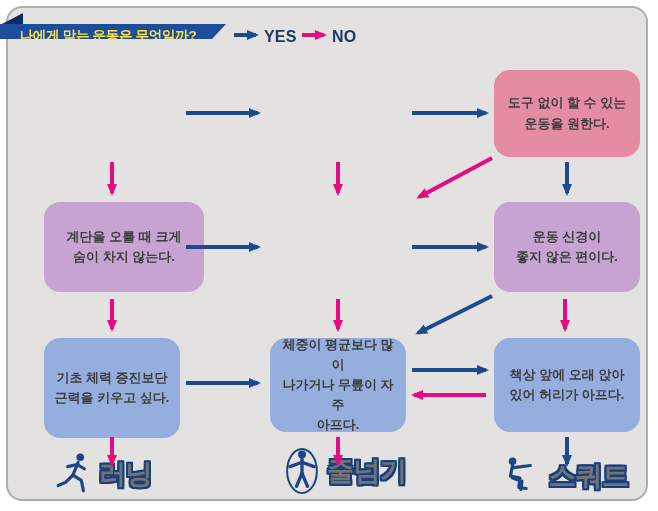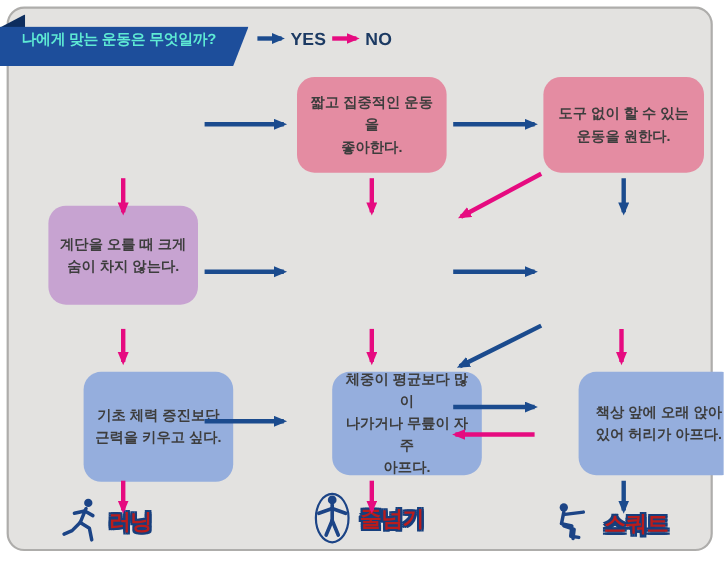--- a/index.html
+++ b/index.html
@@ -12,46 +12,46 @@
     position:absolute;left:6px;top:6px;width:642px;height:495px;
     background:#e3e2e0;border:2px solid #aeadab;border-radius:16px;
     box-sizing:border-box;z-index:1;
   }
   .ribbon-fold{
     position:absolute;left:0;top:13px;width:23px;height:13px;
     background:#0d2d5e;clip-path:polygon(0 92%,100% 0,100% 100%,0 100%);
     z-index:3;
   }
   .ribbon{
-    position:absolute;left:0;top:24px;width:226px;height:36px;
-    background:var(--ribbon,#1d4e9b);color:#5eead4;
+    position:absolute;left:0;top:24px;width:226px;height:15px;
+    background:var(--ribbon,#1d4e9b);color:#fde047;
     font-size:13.5px;font-weight:bold;line-height:23px;text-align:center;
     padding-right:10px;box-sizing:border-box;
     clip-path:polygon(0 0,100% 0,calc(100% - 14px) 100%,0 100%);
     z-index:3;letter-spacing:-0.3px;
   }
   .legend-label{
     position:absolute;top:28px;font-size:16px;font-weight:bold;
     color:#1c3a63;z-index:3;letter-spacing:0.2px;
   }
   .qbox{
     position:absolute;border-radius:16px;z-index:2;
     display:flex;align-items:center;justify-content:center;
     text-align:center;color:#3d3d3d;font-size:13px;font-weight:600;
     line-height:1.55;box-sizing:border-box;padding:6px;
   }
   .qbox span{white-space:pre-line;}
   .row1{background:var(--row1,#e48ca2);}
   .row2{background:var(--row2,#c7a3d1);}
-  .row3{background:var(--row3,#95aedd);margin-left:32px;}
+  .row3{background:var(--row3,#95aedd);}
   .result{
     position:absolute;display:flex;align-items:center;gap:3px;z-index:2;
   }
   .result-label{
-    font-size:20px;font-weight:bold;color:#b91c1c;letter-spacing:-0.5px;
+    font-size:27px;font-weight:bold;color:#737373;letter-spacing:-0.5px;
     text-shadow:
       -2px -2px 0 #173f7d, 2px -2px 0 #173f7d,
       -2px  2px 0 #173f7d, 2px  2px 0 #173f7d,
       -2px  0   0 #173f7d, 2px  0   0 #173f7d,
        0   -2px 0 #173f7d, 0    2px 0 #173f7d;
   }
   .picon{flex:0 0 auto;}
   .picon path, .picon ellipse{fill:none;stroke:#1c4486;stroke-width:3;stroke-linecap:round;stroke-linejoin:round;}
   .picon circle{fill:#1c4486;}
   .picon .thin{stroke-width:1.8;}
@@ -63,32 +63,32 @@
 <div class="stage">
 
   <div class="panel"></div>
   <div class="ribbon-fold"></div>
   <div class="ribbon">
     <span>나에게 맞는 운동은 무엇일까?</span>
   </div>
   <span class="legend-label" style="left:264px">YES</span>
   <span class="legend-label" style="left:332px">NO</span>
 
-  <div class="qbox row1" style="left:270px;top:70px;width:136px;height:87px">
-      <span>짧고 집중적인 운동을
-좋아한다.</span>
-    </div>
   <div class="qbox row1" style="left:494px;top:70px;width:146px;height:87px">
       <span>도구 없이 할 수 있는
 운동을 원한다.</span>
     </div>
 
-  <div class="qbox row2" style="left:44px;top:187px;width:136px;height:90px">
+  <div class="qbox row2" style="left:44px;top:202px;width:160px;height:90px">
       <span>계단을 오를 때 크게
 숨이 차지 않는다.</span>
+    </div>
+  <div class="qbox row2" style="left:494px;top:202px;width:146px;height:90px">
+      <span>운동 신경이
+좋지 않은 편이다.</span>
     </div>
 
   <div class="qbox row3" style="left:44px;top:338px;width:136px;height:100px">
       <span>기초 체력 증진보단
 근력을 키우고 싶다.</span>
     </div>
   <div class="qbox row3" style="left:270px;top:338px;width:136px;height:94px">
       <span>체중이 평균보다 많이
 나가거나 무릎이 자주
 아프다.</span>

